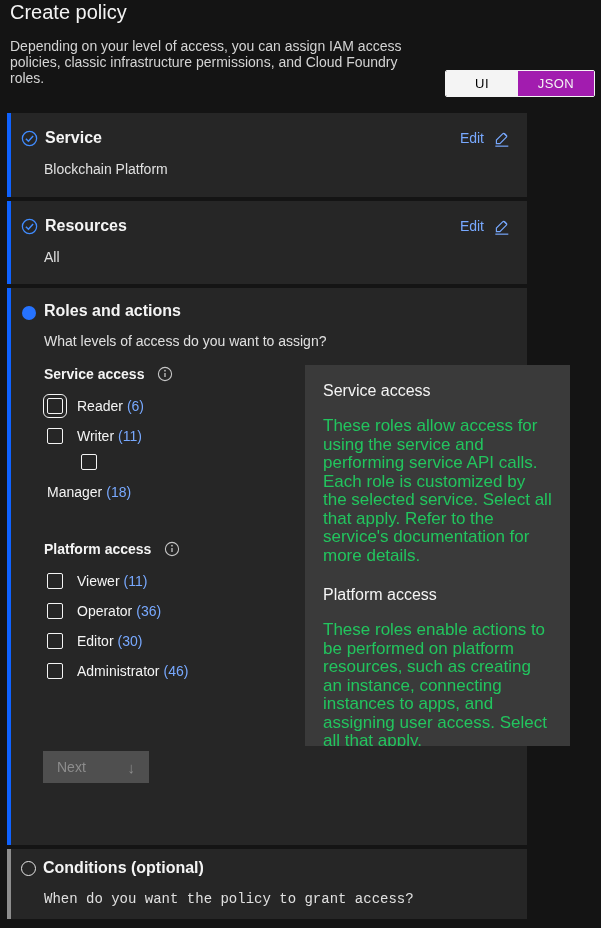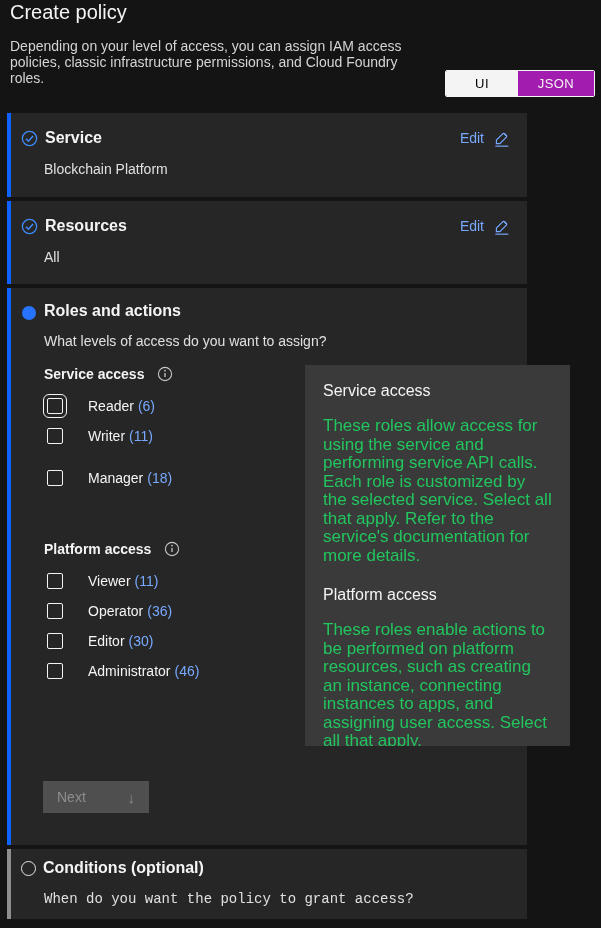--- a/index.html
+++ b/index.html
@@ -16,29 +16,29 @@
   .card.gray{border-left-color:#8d8d8d;}
   .card-head{display:flex;align-items:center;gap:7px;padding:16px 17px 0 10px;}
   .step-title{font-size:16px;line-height:18px;font-weight:700;color:#f4f4f4;}
   .step-value{margin:13px 0 0 33px;font-size:14px;line-height:18px;color:#e0e0e0;}
   .edit-link{margin-left:auto;display:flex;align-items:center;gap:9px;color:#78a9ff;font-size:14px;text-decoration:none;cursor:pointer;}
   .icon{flex:none;display:inline-flex;}
   .dot{position:absolute;left:11px;top:18px;width:14px;height:14px;border-radius:50%;background:#2673ff;}
   .roles-title{position:absolute;left:33px;top:14px;font-size:16px;line-height:18px;font-weight:700;}
   .roles-q{position:absolute;left:33px;top:44px;font-size:14px;line-height:18px;color:#e0e0e0;}
   .grp-label{position:absolute;left:33px;display:flex;align-items:center;gap:13px;font-size:14px;font-weight:700;color:#f4f4f4;}
-  .cb-row{position:absolute;left:36px;display:flex;align-items:center;gap:25px;cursor:pointer;}
+  .cb-row{position:absolute;left:36px;display:flex;align-items:center;gap:14px;cursor:pointer;}
   .cb{width:16px;height:16px;border:1px solid #f4f4f4;border-radius:2px;background:transparent;flex:none;}
   .cb.focused{outline:1.5px solid #f4f4f4;outline-offset:3px;}
   .cb-label{font-size:14px;color:#f4f4f4;}
   .count{color:#78a9ff;margin-left:4px;}
   .help-panel{position:absolute;left:294px;top:77px;width:265px;height:381px;background:#3a3a3a;padding:16px 18px;overflow:hidden;}
   .help-panel h3{margin:0 0 16px;font-size:16px;line-height:20px;font-weight:400;color:#f4f4f4;}
   .help-panel p{margin:0 0 20px;font-size:17px;line-height:18.5px;color:#22c55e;}
-  .next-btn{position:absolute;left:32px;top:493px;width:106px;height:32px;background:#4f4f4f;border:none;
+  .next-btn{position:absolute;left:32px;top:463px;width:106px;height:32px;background:#4f4f4f;border:none;
             color:#8d8d8d;font-family:inherit;font-size:14px;display:flex;align-items:center;justify-content:space-between;
             padding:0 14px;cursor:not-allowed;}
   .ring{width:15px;height:15px;border-radius:50%;border:1.5px solid #e6e6e6;flex:none;}
 </style>
 </head>
 <body>
 
 <div class="stage">
 
   <div class="page-title">Create policy</div>
@@ -110,21 +110,21 @@
     </div>
 
     <div class="cb-row" style="top:110px;">
       <span class="cb focused"></span>
       <span class="cb-label"><span>Reader</span><span class="count">(6)</span></span>
     </div>
     <div class="cb-row" style="top:140px;">
       <span class="cb"></span>
       <span class="cb-label"><span>Writer</span><span class="count">(11)</span></span>
     </div>
-    <div class="cb-row" style="top:182px;">
+    <div class="cb-row" style="top:166px;flex-direction:column;">
       <span class="cb"></span>
       <span class="cb-label"><span>Manager</span><span class="count">(18)</span></span>
     </div>
 
     <div class="grp-label" style="top:253px;">
       <span>Platform access</span>
       <span class="icon">
         <svg width="16" height="16" viewBox="0 0 16 16">
             <circle cx="8" cy="8" r="6.6" fill="none" stroke="#c6c6c6" stroke-width="1.1"></circle>
             <line x1="8" y1="7.1" x2="8" y2="11" stroke="#c6c6c6" stroke-width="1.3"></line>

